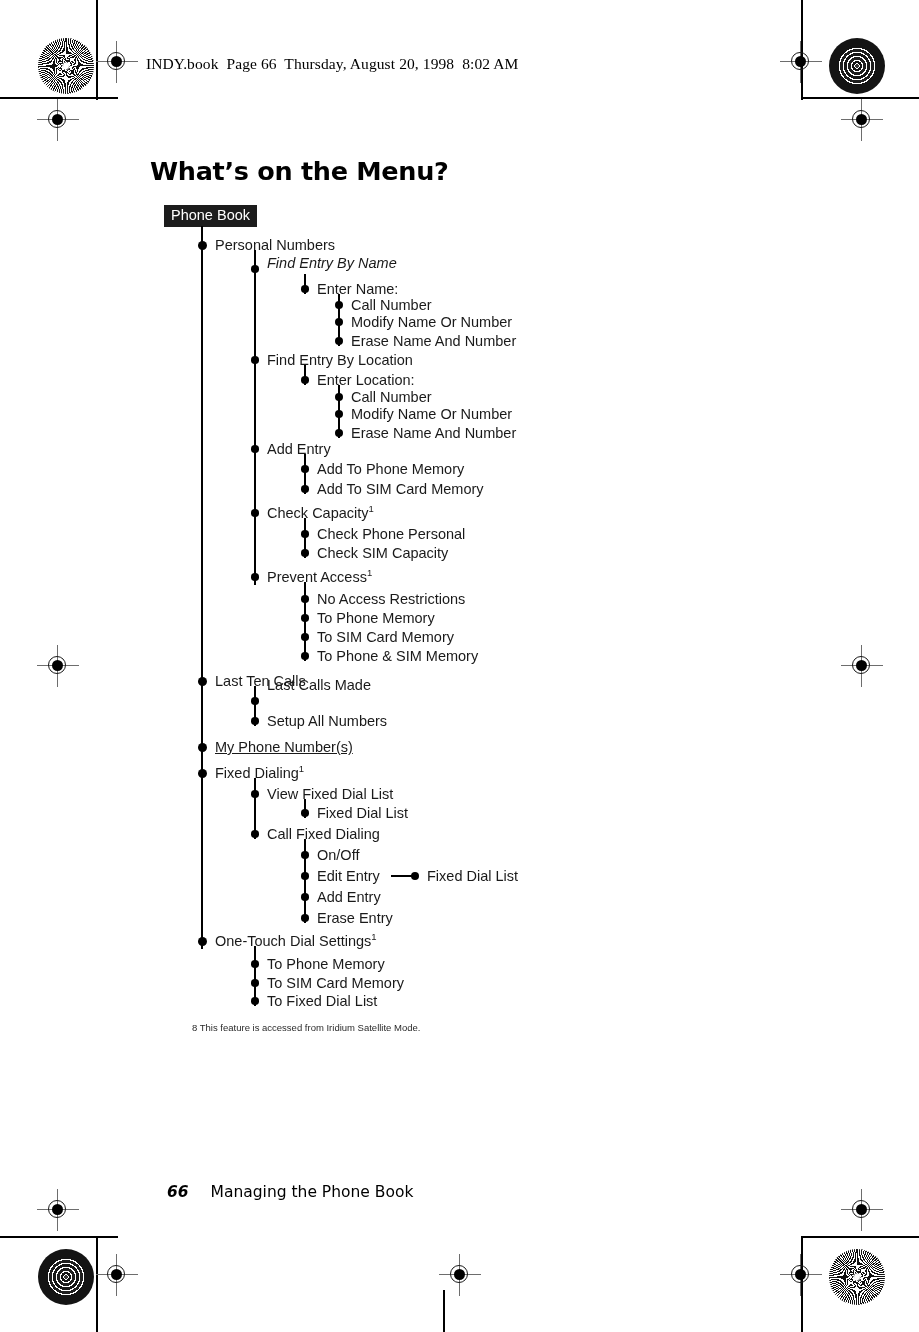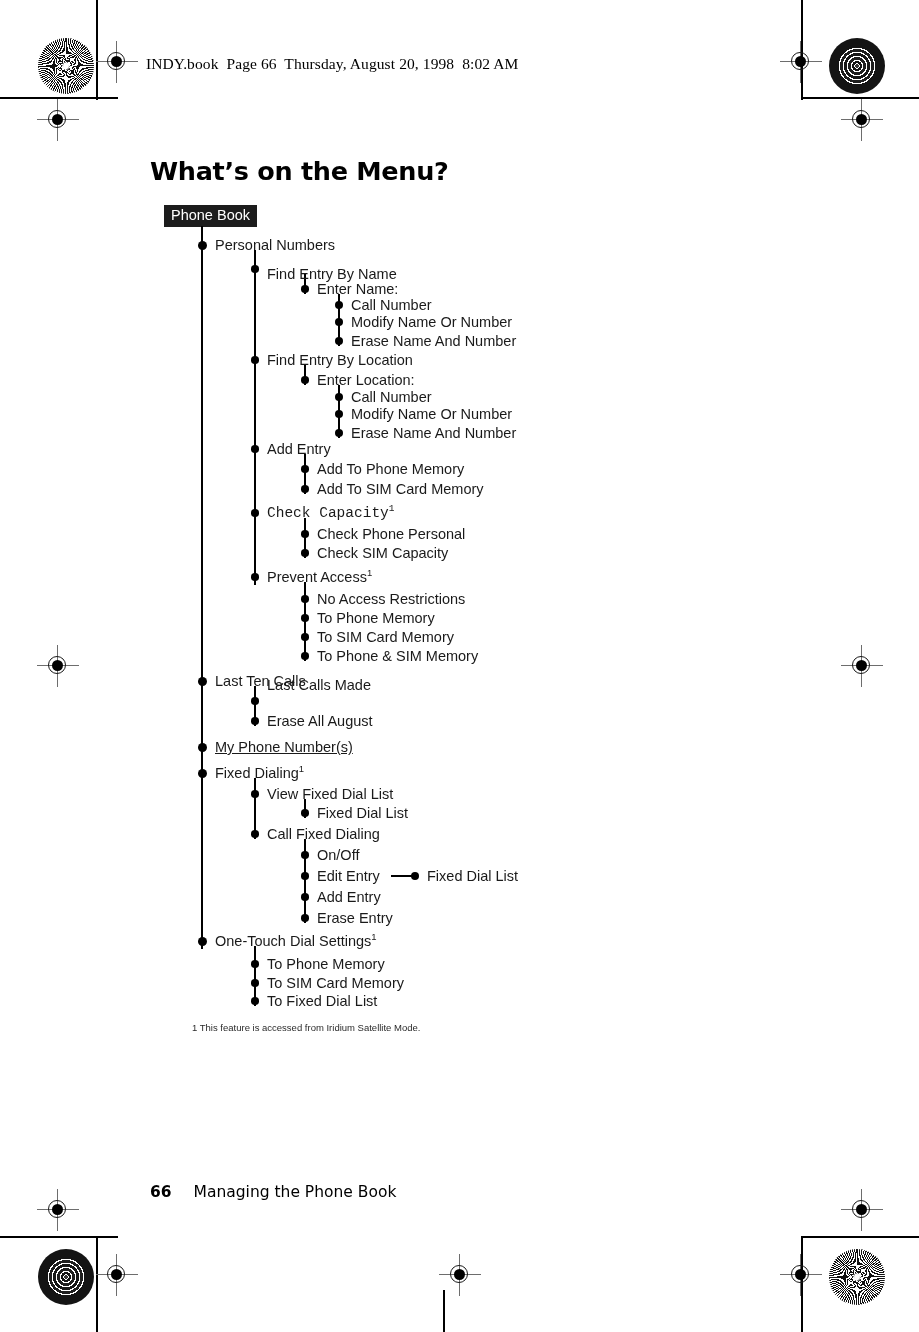--- a/index.html
+++ b/index.html
@@ -153,21 +153,23 @@
 
   .footer {
     position: absolute;
     left: 150px; top: 1183px;
     font-family: "DejaVu Sans", sans-serif;
     font-size: 15.5px;
     white-space: nowrap;
   }
   .footer .pagenum {
     font-weight: bold;
+    font-style: italic;
     margin-right: 22px;
+    margin-left: 17px;
   }
   .footer .chapter {
   }
 </style>
 </head>
 <body>
 
 <div class="reg-layer">
 
   <div class="trim" style="left:0px;   top:97px;   width:118px; height:1.5px;"></div>
@@ -268,21 +270,21 @@
     <div class="vrail" style="left: 304px; top: 518px; height: 40px;"></div>
     <div class="vrail" style="left: 304px; top: 582px; height: 79px;"></div>
     <div class="vrail" style="left: 254px; top: 686px; height: 40px;"></div>
     <div class="vrail" style="left: 254px; top: 778px; height: 61px;"></div>
     <div class="vrail" style="left: 304px; top: 799px; height: 19px;"></div>
     <div class="vrail" style="left: 304px; top: 839px; height: 84px;"></div>
     <div class="vrail" style="left: 254px; top: 946px; height: 60px;"></div>
     <div class="bullet" style="width: 9px; height: 9px; left: 197.5px; top: 240.5px;"></div>
     <div class="node-label" style="left: 215px; top: 238px;">Personal Numbers</div>
     <div class="bullet" style="width: 7.5px; height: 7.5px; left: 251.25px; top: 265.25px;"></div>
-    <div class="node-label" style="left: 267px; top: 267px;">Find Entry By Name</div>
+    <div class="node-label" style="left: 267px; top: 256px; font-style: italic;">Find Entry By Name</div>
     <div class="bullet" style="width: 7.5px; height: 7.5px; left: 301.25px; top: 285.25px;"></div>
     <div class="node-label" style="left: 317px; top: 282px;">Enter Name:</div>
     <div class="bullet" style="width: 8px; height: 8px; left: 335px; top: 301px;"></div>
     <div class="node-label" style="left: 351px; top: 298px;">Call Number</div>
     <div class="bullet" style="width: 8px; height: 8px; left: 335px; top: 318px;"></div>
     <div class="node-label" style="left: 351px; top: 315px;">Modify Name Or Number</div>
     <div class="bullet" style="width: 8px; height: 8px; left: 335px; top: 337px;"></div>
     <div class="node-label" style="left: 351px; top: 334px;">Erase Name And Number</div>
     <div class="bullet" style="width: 7.5px; height: 7.5px; left: 251.25px; top: 356.25px;"></div>
     <div class="node-label" style="left: 267px; top: 353px;">Find Entry By Location</div>
@@ -294,41 +296,41 @@
     <div class="node-label" style="left: 351px; top: 407px;">Modify Name Or Number</div>
     <div class="bullet" style="width: 8px; height: 8px; left: 335px; top: 429px;"></div>
     <div class="node-label" style="left: 351px; top: 426px;">Erase Name And Number</div>
     <div class="bullet" style="width: 7.5px; height: 7.5px; left: 251.25px; top: 445.25px;"></div>
     <div class="node-label" style="left: 267px; top: 442px;">Add Entry</div>
     <div class="bullet" style="width: 7.5px; height: 7.5px; left: 301.25px; top: 465.25px;"></div>
     <div class="node-label" style="left: 317px; top: 462px;">Add To Phone Memory</div>
     <div class="bullet" style="width: 7.5px; height: 7.5px; left: 301.25px; top: 485.25px;"></div>
     <div class="node-label" style="left: 317px; top: 482px;">Add To SIM Card Memory</div>
     <div class="bullet" style="width: 7.5px; height: 7.5px; left: 251.25px; top: 509.25px;"></div>
-    <div class="node-label" style="left: 267px; top: 506px; font-family: Liberation Mono, monospace;">Check Capacity<sup>1</sup></div>
+    <div class="node-label" style="left: 267px; top: 506px;">Check Capacity<sup>1</sup></div>
     <div class="bullet" style="width: 7.5px; height: 7.5px; left: 301.25px; top: 530.25px;"></div>
     <div class="node-label" style="left: 317px; top: 527px;">Check Phone Personal</div>
     <div class="bullet" style="width: 7.5px; height: 7.5px; left: 301.25px; top: 549.25px;"></div>
     <div class="node-label" style="left: 317px; top: 546px;">Check SIM Capacity</div>
     <div class="bullet" style="width: 7.5px; height: 7.5px; left: 251.25px; top: 573.25px;"></div>
     <div class="node-label" style="left: 267px; top: 570px;">Prevent Access<sup>1</sup></div>
     <div class="bullet" style="width: 7.5px; height: 7.5px; left: 301.25px; top: 595.25px;"></div>
     <div class="node-label" style="left: 317px; top: 592px;">No Access Restrictions</div>
     <div class="bullet" style="width: 7.5px; height: 7.5px; left: 301.25px; top: 614.25px;"></div>
     <div class="node-label" style="left: 317px; top: 611px;">To Phone Memory</div>
     <div class="bullet" style="width: 7.5px; height: 7.5px; left: 301.25px; top: 633.25px;"></div>
     <div class="node-label" style="left: 317px; top: 630px;">To SIM Card Memory</div>
     <div class="bullet" style="width: 7.5px; height: 7.5px; left: 301.25px; top: 652.25px;"></div>
     <div class="node-label" style="left: 317px; top: 649px;">To Phone &amp; SIM Memory</div>
     <div class="bullet" style="width: 9px; height: 9px; left: 197.5px; top: 676.5px;"></div>
     <div class="node-label" style="left: 215px; top: 674px;">Last Ten Calls</div>
     <div class="bullet" style="width: 7.5px; height: 7.5px; left: 251.25px; top: 697.25px;"></div>
     <div class="node-label" style="left: 267px; top: 678px;">Last Calls Made</div>
     <div class="bullet" style="width: 7.5px; height: 7.5px; left: 251.25px; top: 717.25px;"></div>
-    <div class="node-label" style="left: 267px; top: 714px;">Erase All August</div>
+    <div class="node-label" style="left: 267px; top: 714px;">Setup All Numbers</div>
     <div class="bullet" style="width: 9px; height: 9px; left: 197.5px; top: 742.5px;"></div>
     <div class="node-label" style="left: 215px; top: 740px; text-decoration: underline;">My Phone Number(s)</div>
     <div class="bullet" style="width: 9px; height: 9px; left: 197.5px; top: 768.5px;"></div>
     <div class="node-label" style="left: 215px; top: 766px;">Fixed Dialing<sup>1</sup></div>
     <div class="bullet" style="width: 7.5px; height: 7.5px; left: 251.25px; top: 790.25px;"></div>
     <div class="node-label" style="left: 267px; top: 787px;">View Fixed Dial List</div>
     <div class="bullet" style="width: 7.5px; height: 7.5px; left: 301.25px; top: 809.25px;"></div>
     <div class="node-label" style="left: 317px; top: 806px;">Fixed Dial List</div>
     <div class="bullet" style="width: 7.5px; height: 7.5px; left: 251.25px; top: 830.25px;"></div>
     <div class="node-label" style="left: 267px; top: 827px;">Call Fixed Dialing</div>
@@ -346,17 +348,17 @@
     <div class="node-label" style="left: 267px; top: 957px;">To Phone Memory</div>
     <div class="bullet" style="width: 7.5px; height: 7.5px; left: 251.25px; top: 979.25px;"></div>
     <div class="node-label" style="left: 267px; top: 976px;">To SIM Card Memory</div>
     <div class="bullet" style="width: 7.5px; height: 7.5px; left: 251.25px; top: 997.25px;"></div>
     <div class="node-label" style="left: 267px; top: 994px;">To Fixed Dial List</div>
     <div class="hrail" style="left: 391px; top: 875px; width: 22px;"></div>
     <div class="bullet" style="width: 8px; height: 8px; left: 411px; top: 872px;"></div>
     <div class="node-label" style="left: 427px; top: 869px;">Fixed Dial List</div>
   </div>
 
-<div class="footnote">1 This feature is accessed from Iridium Satellite Mode.</div>
+<div class="footnote">8 This feature is accessed from Iridium Satellite Mode.</div>
 
 <div class="footer">
   <span class="pagenum">66</span><span class="chapter">Managing the Phone Book</span>
 </div>
 
 </body></html>

